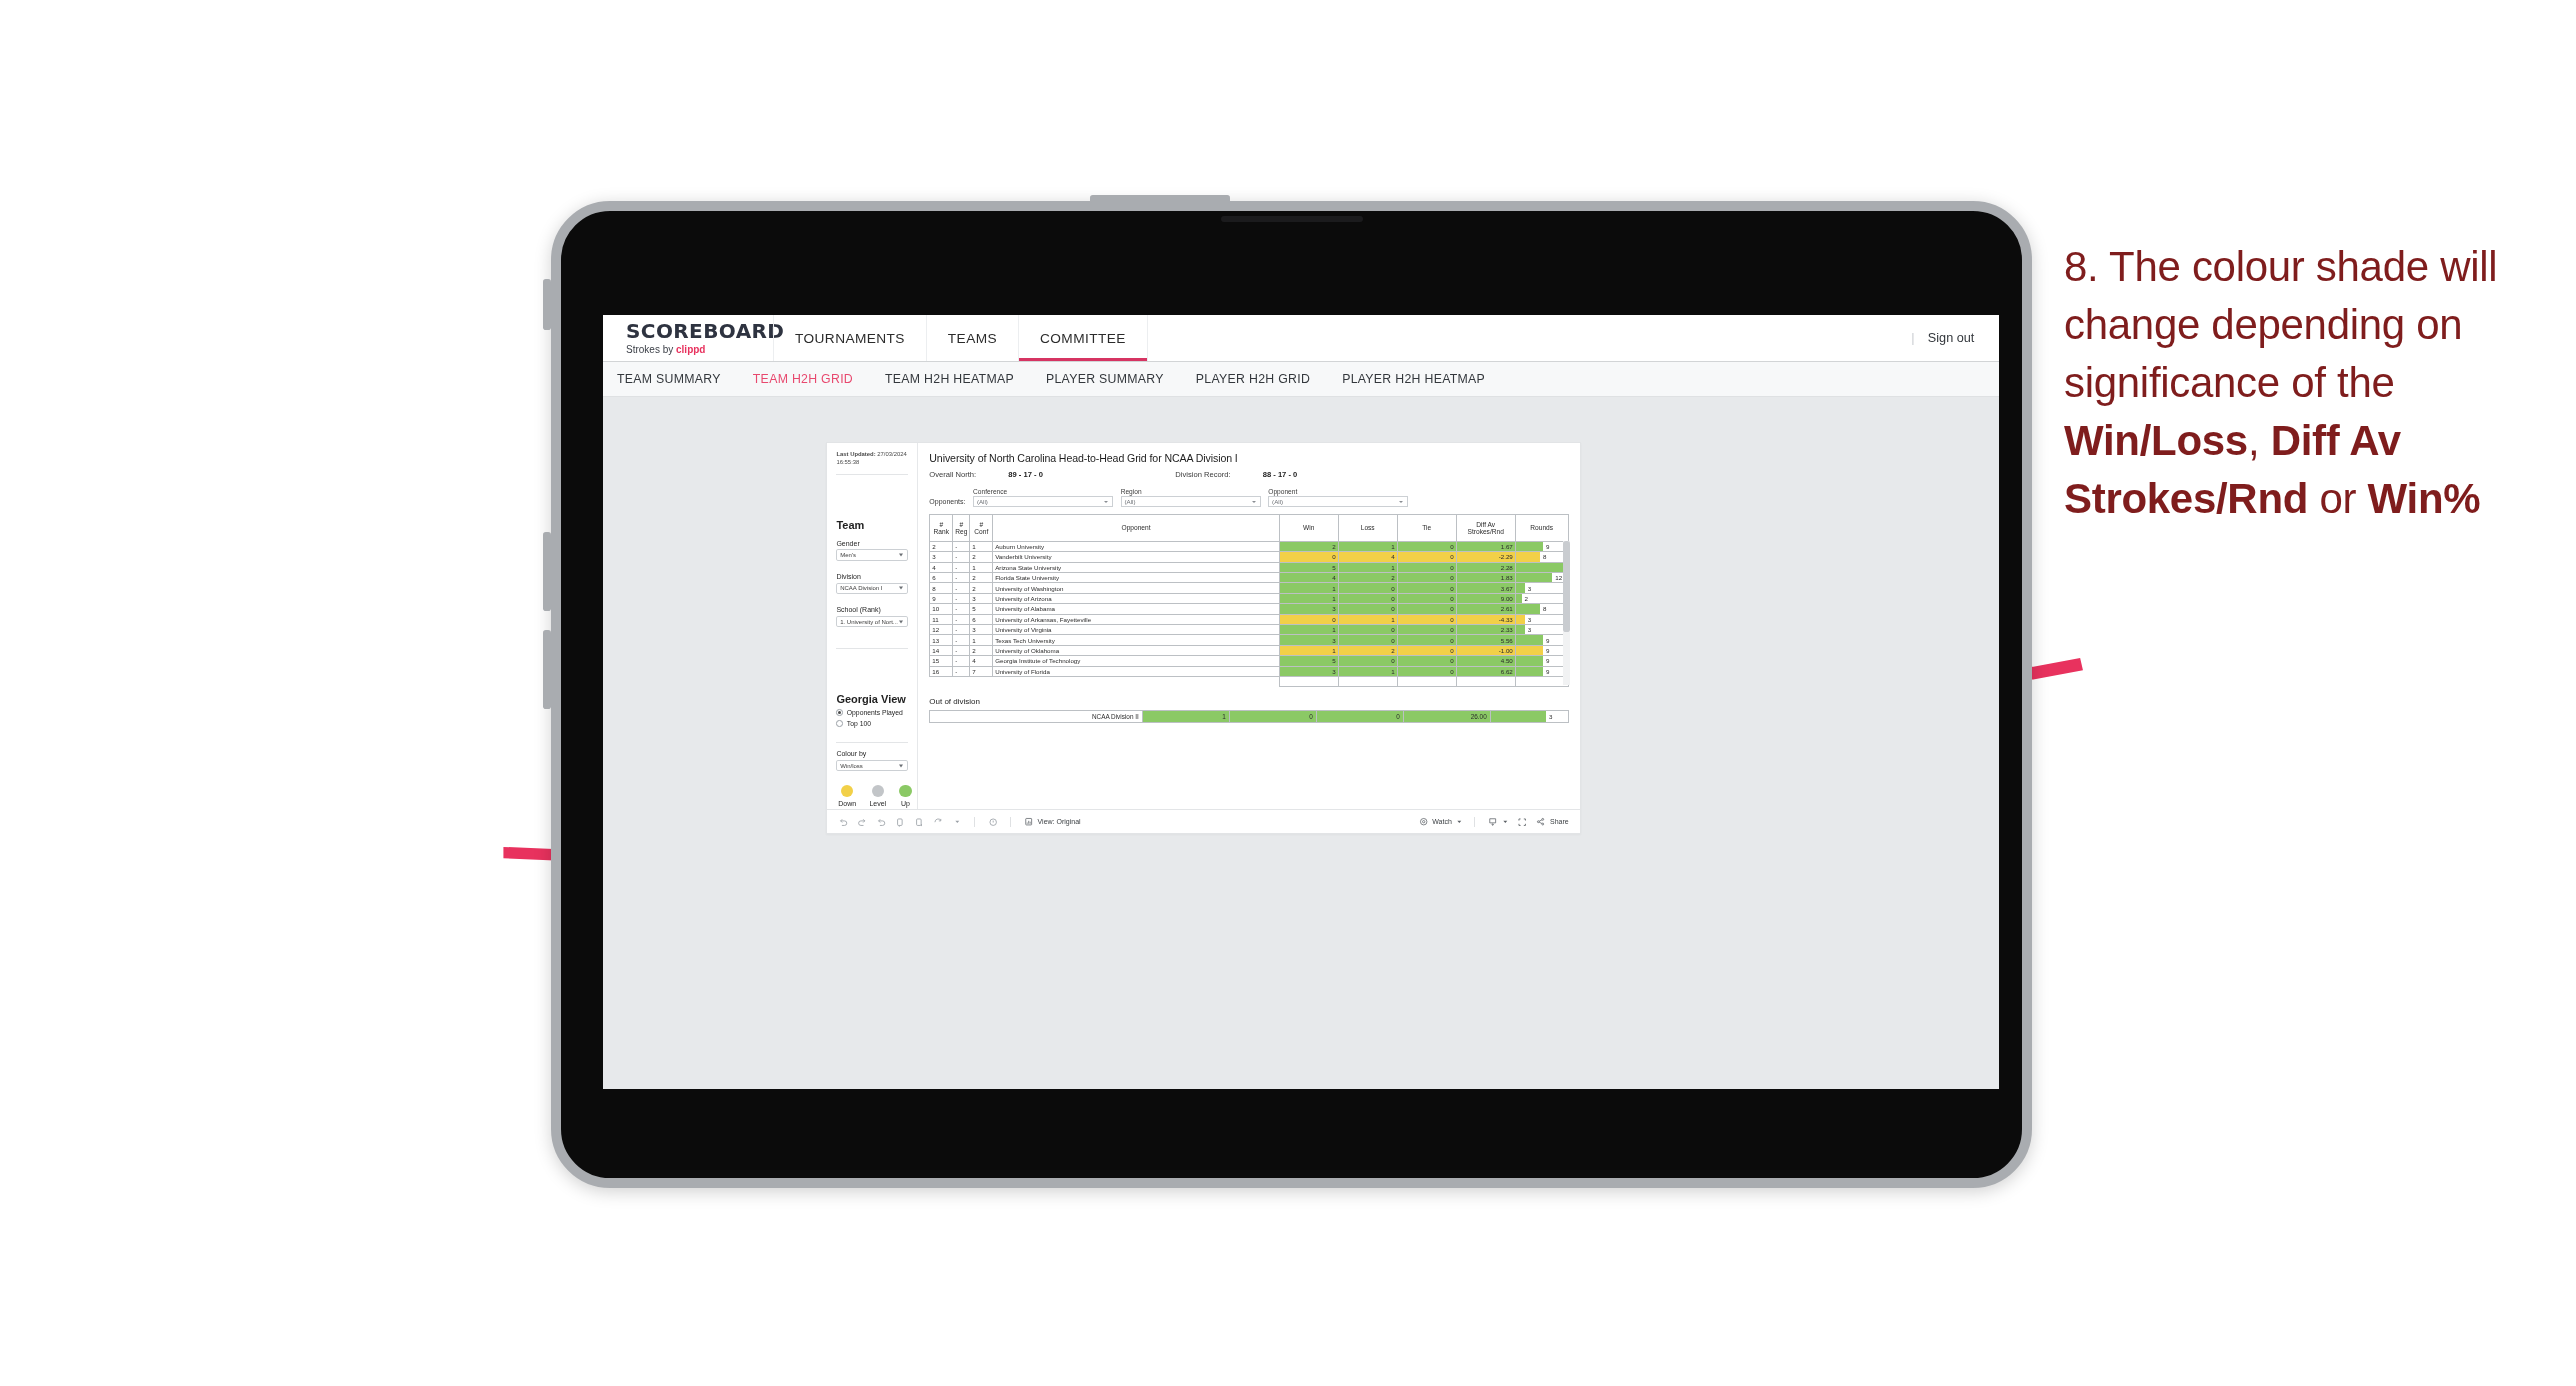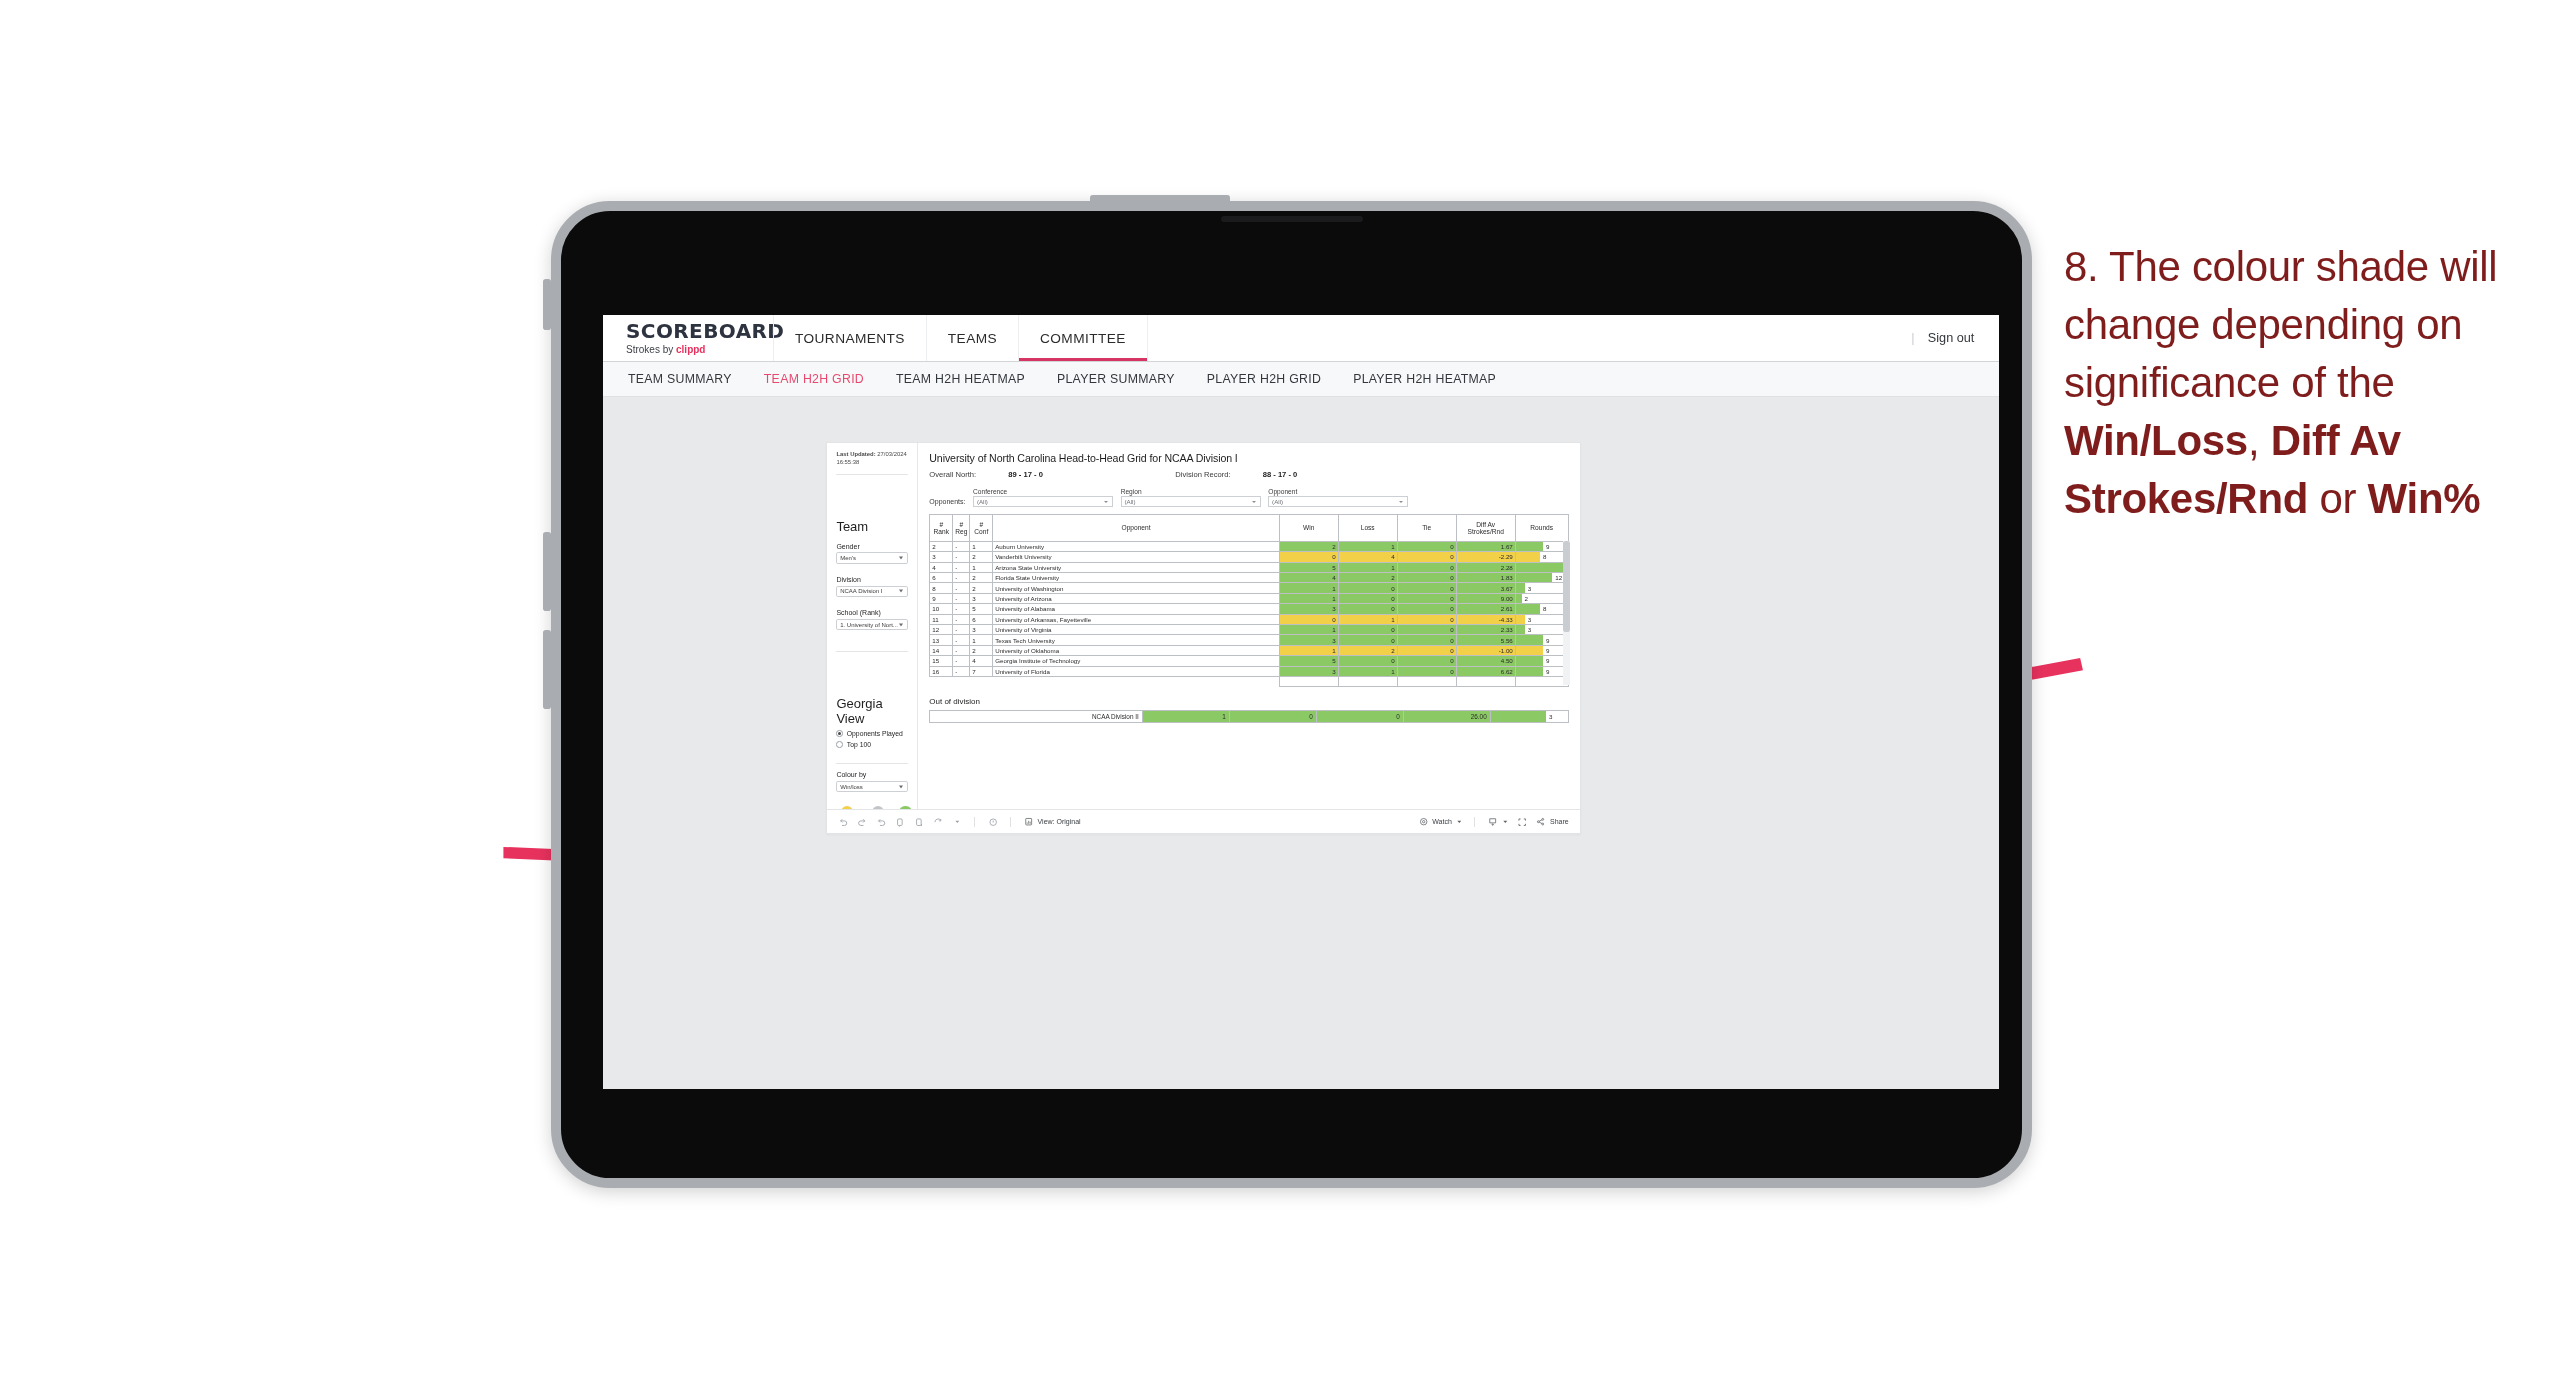--- a/index.html
+++ b/index.html
@@ -88,21 +88,21 @@
   }
   .signout {
     position:absolute; right:24.6px; top:50%; transform:translateY(-50%);
     font-size: 12.7px; color:#33373c; display:flex; align-items:center; gap:13.2px;
   }
   .signout .sep { color:#c9ccd0; }
 
   
   .subbar {
     height: 35px; background:#f7f8f9; display:flex; align-items:center;
-    border-bottom: 0.9px solid #dfe1e3; padding-left: 25px; gap: 32px;
+    border-bottom: 0.9px solid #dfe1e3; padding-left: 14px; gap: 32px;
   }
   .sub-tab { font-size: 12.3px; color:#33373c; letter-spacing:0.3px; cursor:pointer; }
   .sub-tab.active { color:#e8486e;text-align:right; }
 
   
   .viz-wrap { position:absolute; left:0; right:0; top:82px; bottom:0; background:#e7e9eb; }
   .viz {
     position:absolute; left:223px; top:45px; width: 755px; height: 392px;
     background:#fff; border:0.9px solid #e2e4e6;
     display:flex; flex-direction:column;
@@ -111,21 +111,21 @@
   .viz-body { flex:1; display:flex; min-height:0; }
 
   
   .panel {
     width: 91px; border-right:0.9px solid #e6e8ea; padding: 7.6px 9.4px 0 9.4px;
     background:#fff; font-size: 6.6px; color:#2d2d2d;
   }
   .lastupd { font-size: 5.9px; color:#4a4a4a; line-height:1.35; }
   .lastupd b { font-weight:700; }
   .hr { height:0.9px; background:#e3e5e7; margin: 7.6px 0 7.6px 0; }
-  .panel h3 { font-size: 13px; font-weight: 400; color:#1f1f1f; margin-bottom: 8.5px; margin-top: 44px; }
+  .panel h3 { font-size: 11px; font-weight: 700; color:#1f1f1f; margin-bottom: 8.5px; margin-top: 44px; }
   .f-label { font-size: 7px; color:#1f1f1f; margin-bottom: 2.8px; }
   .f-sel {
     height: 11.3px; border:0.9px solid #ccd0d4; border-radius:1.9px; background:#fff;
     display:flex; align-items:center; padding: 0 2.8px;
     font-size: 6px; color:#3a3a3a; position:relative; cursor:pointer;
   }
   .f-sel .caret {
     position:absolute; right:3.8px; top:50%; transform:translateY(-50%);
     width:0;height:0;border-left:2.5px solid transparent;border-right:2.5px solid transparent;
     border-top:3px solid #6b6f74;

